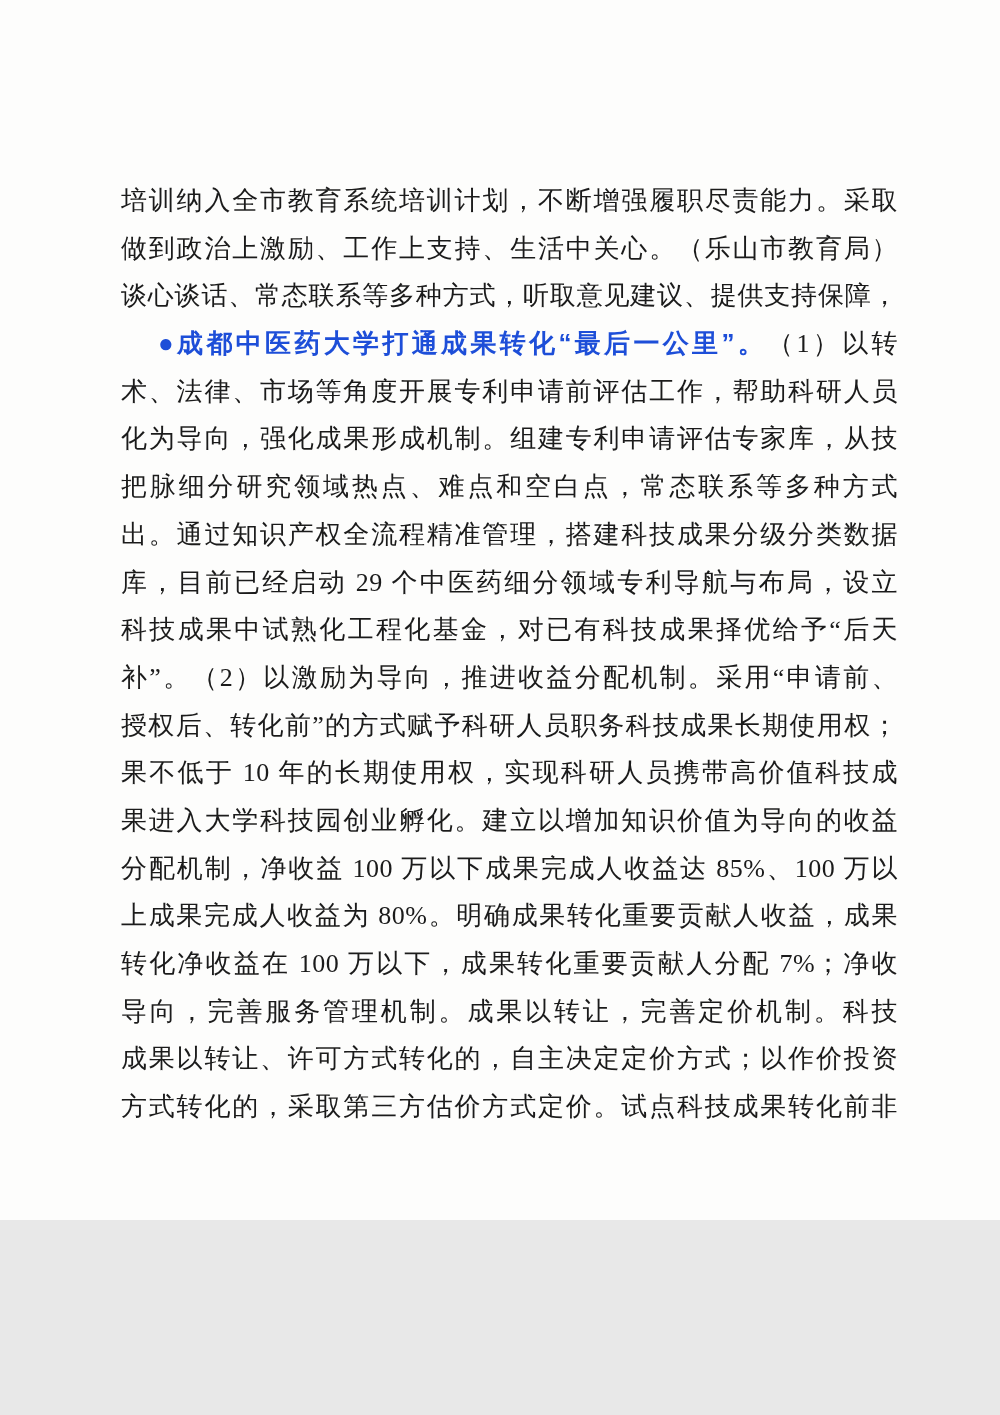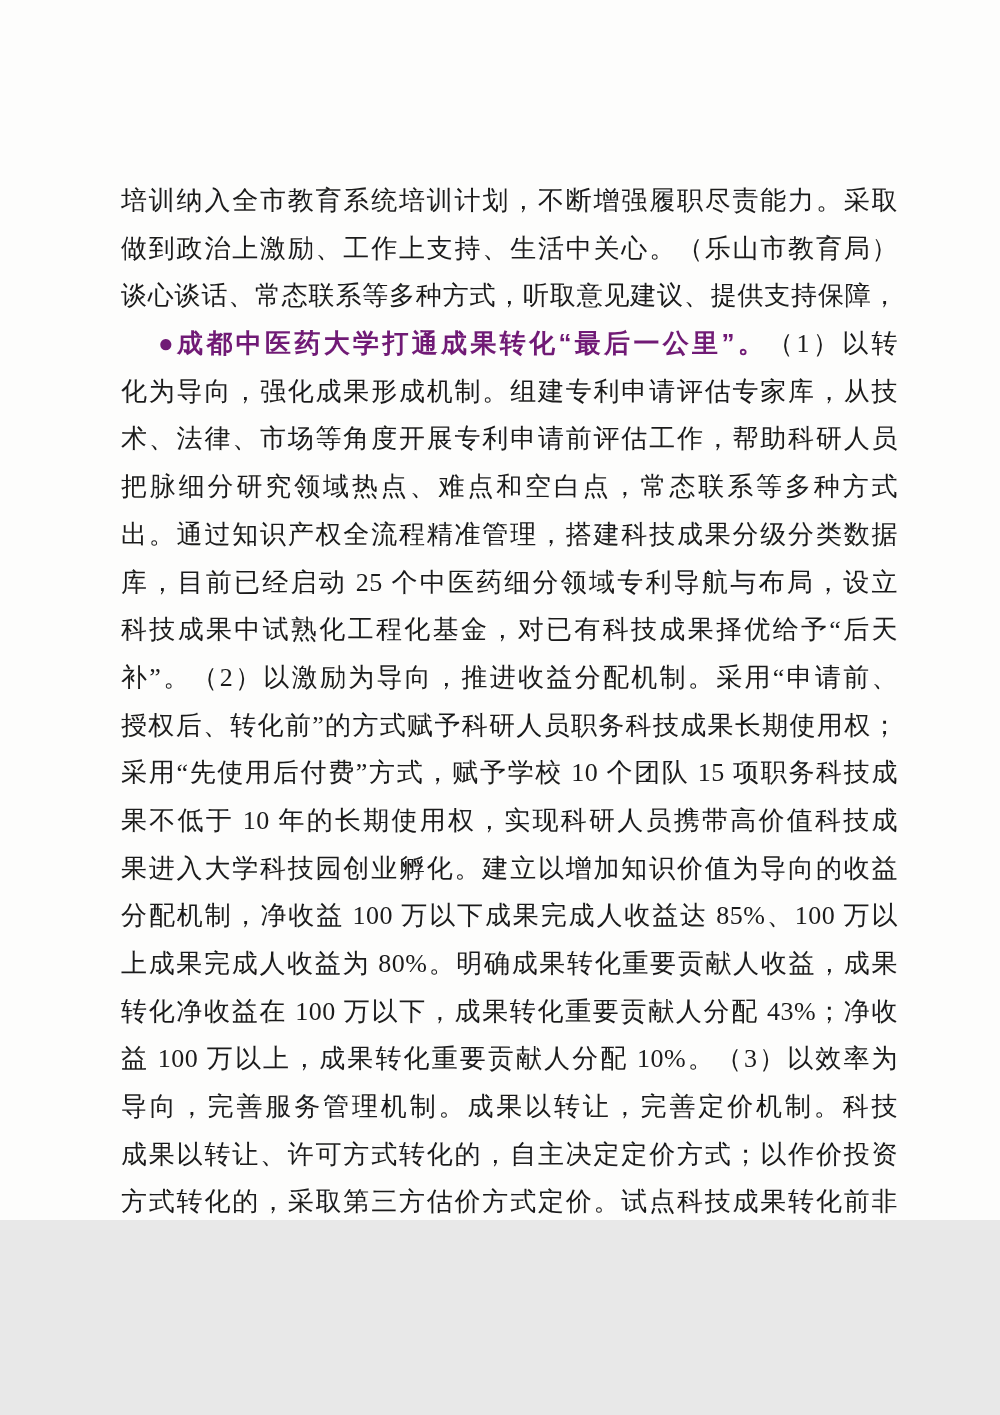--- a/index.html
+++ b/index.html
@@ -32,21 +32,21 @@
     white-space: nowrap;
     letter-spacing: 0.5px;
   }
   .line.indent {
     text-indent: 37px;
   }
   .seg { font-weight: normal; }
   .seg.bold {
     font-family: "Liberation Sans", "DejaVu Sans", sans-serif;
     font-weight: bold;
-    color: #701a75;
+    color: #1d4ed8;
   }
   .footer {
     position: absolute;
     top: 1308px;
     left: 0;
     width: 100%;
     text-align: center;
   }
   .page-number {
     font-size: 21px;
@@ -56,35 +56,33 @@
 </style>
 </head>
 <body>
 
 <div class="page">
   <div class="doc-body">
       <div class="line"><span class="seg">培训纳入全市教育系统培训计划，不断增强履职尽责能力。采取</span></div>
       <div class="line"><span class="seg">做到政治上激励、工作上支持、生活中关心。（乐山市教育局）</span></div>
       <div class="line"><span class="seg">谈心谈话、常态联系等多种方式，听取意见建议、提供支持保障，</span></div>
       <div class="line indent"><span class="seg bold">●成都中医药大学打通成果转化“最后一公里”。</span><span class="seg">（1）以转</span></div>
+      <div class="line"><span class="seg">术、法律、市场等角度开展专利申请前评估工作，帮助科研人员</span></div>
       <div class="line"><span class="seg">化为导向，强化成果形成机制。组建专利申请评估专家库，从技</span></div>
-      <div class="line"><span class="seg">术、法律、市场等角度开展专利申请前评估工作，帮助科研人员</span></div>
       <div class="line"><span class="seg">把脉细分研究领域热点、难点和空白点，常态联系等多种方式</span></div>
       <div class="line"><span class="seg">出。通过知识产权全流程精准管理，搭建科技成果分级分类数据</span></div>
-      <div class="line"><span class="seg">库，目前已经启动 25 个中医药细分领域专利导航与布局，设立</span></div>
+      <div class="line"><span class="seg">库，目前已经启动 29 个中医药细分领域专利导航与布局，设立</span></div>
       <div class="line"><span class="seg">科技成果中试熟化工程化基金，对已有科技成果择优给予“后天</span></div>
       <div class="line"><span class="seg">补”。（2）以激励为导向，推进收益分配机制。采用“申请前、</span></div>
       <div class="line"><span class="seg">授权后、转化前”的方式赋予科研人员职务科技成果长期使用权；</span></div>
-      <div class="line"><span class="seg">采用“先使用后付费”方式，赋予学校 10 个团队 15 项职务科技成</span></div>
       <div class="line"><span class="seg">果不低于 10 年的长期使用权，实现科研人员携带高价值科技成</span></div>
       <div class="line"><span class="seg">果进入大学科技园创业孵化。建立以增加知识价值为导向的收益</span></div>
       <div class="line"><span class="seg">分配机制，净收益 100 万以下成果完成人收益达 85%、100 万以</span></div>
       <div class="line"><span class="seg">上成果完成人收益为 80%。明确成果转化重要贡献人收益，成果</span></div>
-      <div class="line"><span class="seg">转化净收益在 100 万以下，成果转化重要贡献人分配 43%；净收</span></div>
-      <div class="line"><span class="seg">益 100 万以上，成果转化重要贡献人分配 10%。（3）以效率为</span></div>
+      <div class="line"><span class="seg">转化净收益在 100 万以下，成果转化重要贡献人分配 7%；净收</span></div>
       <div class="line"><span class="seg">导向，完善服务管理机制。成果以转让，完善定价机制。科技</span></div>
       <div class="line"><span class="seg">成果以转让、许可方式转化的，自主决定定价方式；以作价投资</span></div>
       <div class="line"><span class="seg">方式转化的，采取第三方估价方式定价。试点科技成果转化前非</span></div>
     </div>
   <div class="footer">
     <span class="page-number">6</span>
   </div>
 </div>
 
 </body></html>

